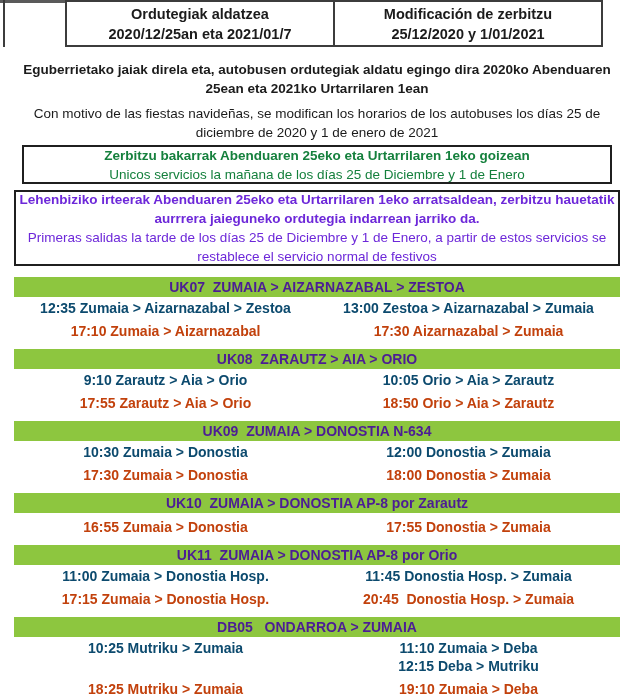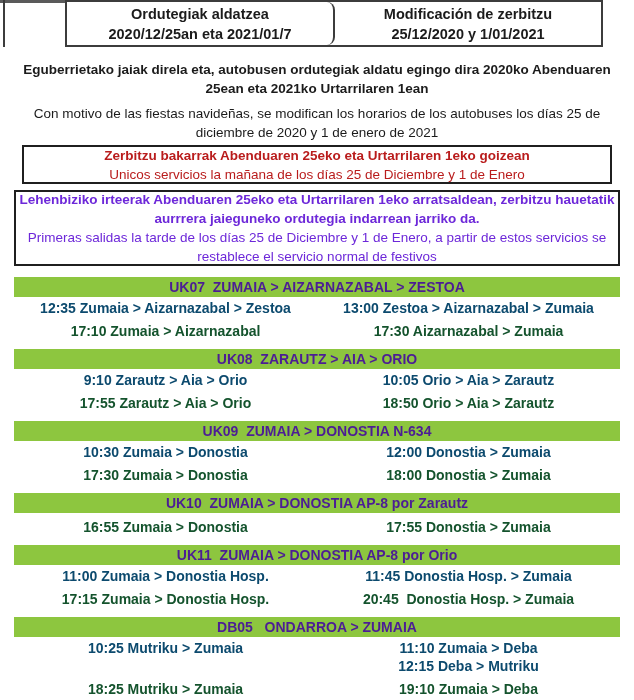--- a/index.html
+++ b/index.html
@@ -11,53 +11,53 @@
   
   .top-rule{position:absolute;top:0;left:0;width:603px;height:3px;background:#5a5a5a;}
   .left-edge-rule{position:absolute;top:0;left:3px;width:2px;height:47px;background:#3c3c3c;}
   .header-table{
     position:absolute;top:0;left:65px;width:538px;height:47px;
     border:2px solid #3c3c3c;box-sizing:border-box;
     display:flex;background:#fff;
   }
   .header-cell{
     flex:1;display:flex;flex-direction:column;justify-content:center;
-    text-align:center;font-weight:bold;font-size:14.5px;line-height:20px;border-radius:8px;
+    text-align:center;font-weight:bold;font-size:14.5px;line-height:20px;
   }
   .header-cell.left{border-right:2px solid #3c3c3c;}
   
   .intro{
     position:absolute;top:60px;left:17px;width:600px;
     text-align:center;font-size:13.5px;line-height:19px;
   }
   .intro .eu{font-weight:bold;margin-bottom:6px;}
   .intro .es{font-weight:normal;}
   
   .notice{
     position:absolute;box-sizing:border-box;border:2px solid #1f1f1f;
     text-align:center;font-size:13.5px;line-height:19px;background:#fff;
     display:flex;flex-direction:column;justify-content:center;
   }
-  .notice-morning{top:145px;left:22px;width:590px;height:39px;color:#b91c1c;}
+  .notice-morning{top:145px;left:22px;width:590px;height:39px;color:#15803d;}
   .notice-morning .eu{font-weight:bold;}
   .notice-afternoon{top:190px;left:14px;width:606px;height:76px;color:#6d28d9;}
   .notice-afternoon .eu{font-weight:bold;}
   
   #sections{position:absolute;top:277px;left:14px;width:606px;}
   .route-section{margin-bottom:9px;}
   .banner{
     height:20px;background:#8dc63f;color:#4c1d95;font-weight:bold;
     font-size:14px;line-height:20px;text-align:center;white-space:pre;
     margin-bottom:2px;
   }
   .sched-row{display:flex;font-weight:bold;font-size:14px;}
   .sched-row .col{flex:1;text-align:center;}
   .sched-row .line{line-height:18px;white-space:pre;}
   .sched-row.blue{color:#0c4a6e;}
-  .sched-row.black{color:#14532d;margin-top:5px;}
+  .sched-row.black{color:#c2410c;margin-top:5px;}
 </style>
 </head>
 <body>
 
 <div class="top-rule"></div>
 <div class="left-edge-rule"></div>
 
 <div class="header-table">
   <div class="header-cell left">
     <div>Ordutegiak aldatzea</div>

